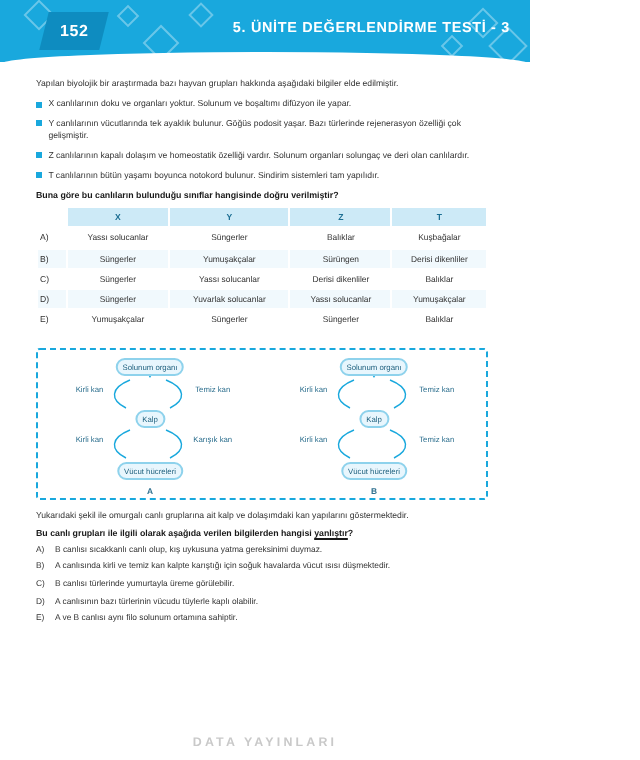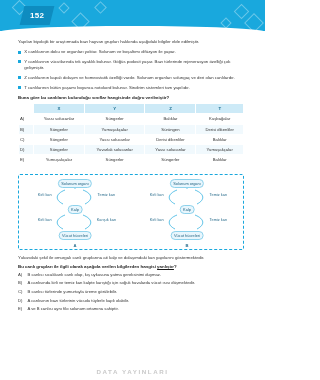--- a/index.html
+++ b/index.html
@@ -133,20 +133,21 @@
   <div class="deco d2"></div>
   <div class="deco d3"></div>
   <div class="deco d4"></div>
   <div class="deco d5"></div>
   <div class="deco d6"></div>
   <div class="deco d7"></div>
 
   <div class="pagebadge">
     <span>152</span>
   </div>
+  <div class="headertitle">5. ÜNİTE DEĞERLENDİRME TESTİ - 3</div>
   <div class="headercurve"></div>
 </div>
 
 <div class="content">
 
   <div class="lead">Yapılan biyolojik bir araştırmada bazı hayvan grupları hakkında aşağıdaki bilgiler elde edilmiştir.</div>
 
   <div class="bullets">
     <div class="bullet">
       <span class="dot"></span>

